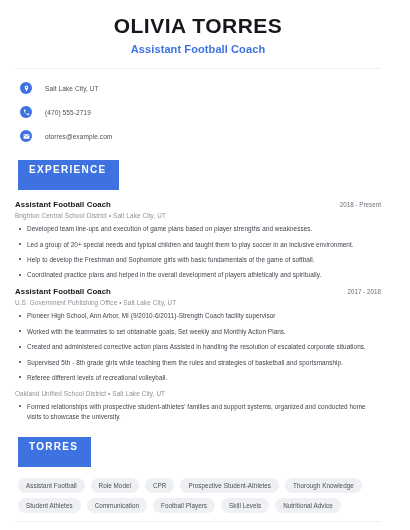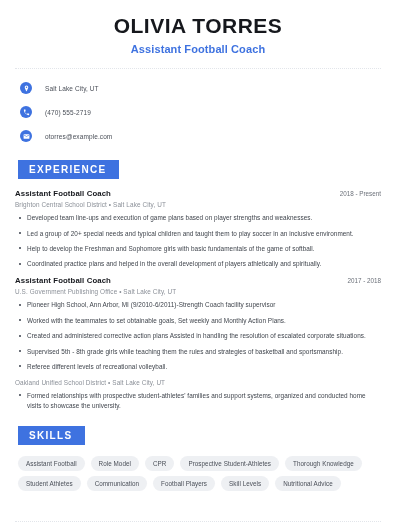--- a/index.html
+++ b/index.html
@@ -84,21 +84,21 @@
   .section {
     margin-top: 14px;
   }
   .section-badge {
     display: inline-block;
     background: #3e72e0;
     color: #ffffff;
     font-size: 10px;
     font-weight: bold;
     letter-spacing: 1.3px;
-    padding: 4px 13px 4px 11px;
+    padding: 4px 13px 15px 11px;
     margin-left: 3px;
   }
 
   
   .jobs { margin-top: 10px; }
   .job { margin-bottom: 7px; }
   .job-head {
     display: flex;
     justify-content: space-between;
     align-items: baseline;
@@ -251,21 +251,21 @@
         <div class="job-meta">Oakland Unified School District  •  Salt Lake City, UT</div>
         <ul class="bullets">
           <li>Formed relationships with prospective student-athletes' families and support systems, organized and conducted home visits to showcase the university.</li>
         </ul>
       </div>
 
     </div>
   </div>
 
   <div class="section">
-    <div class="section-badge">SKILLS</div>
+    <div class="section-badge">TORRES</div>
     <div class="skills-wrap">
       <span class="skill-pill">Assistant Football</span>
       <span class="skill-pill">Role Model</span>
       <span class="skill-pill">CPR</span>
       <span class="skill-pill">Prospective Student-Athletes</span>
       <span class="skill-pill">Thorough Knowledge</span>
       <span class="skill-pill">Student Athletes</span>
       <span class="skill-pill">Communication</span>
       <span class="skill-pill">Football Players</span>
       <span class="skill-pill">Skill Levels</span>

